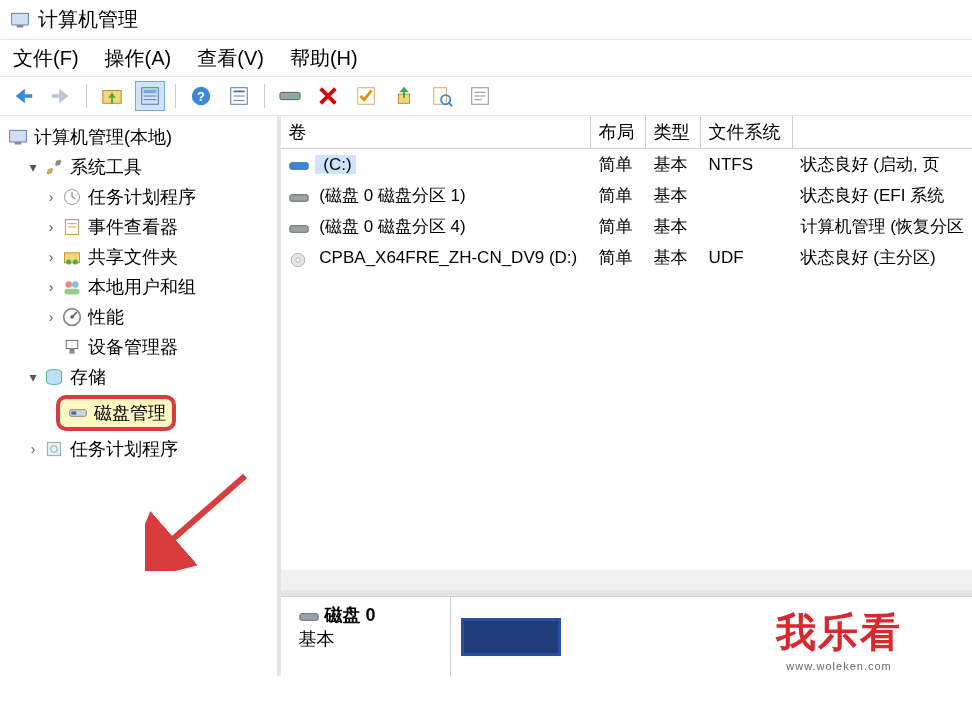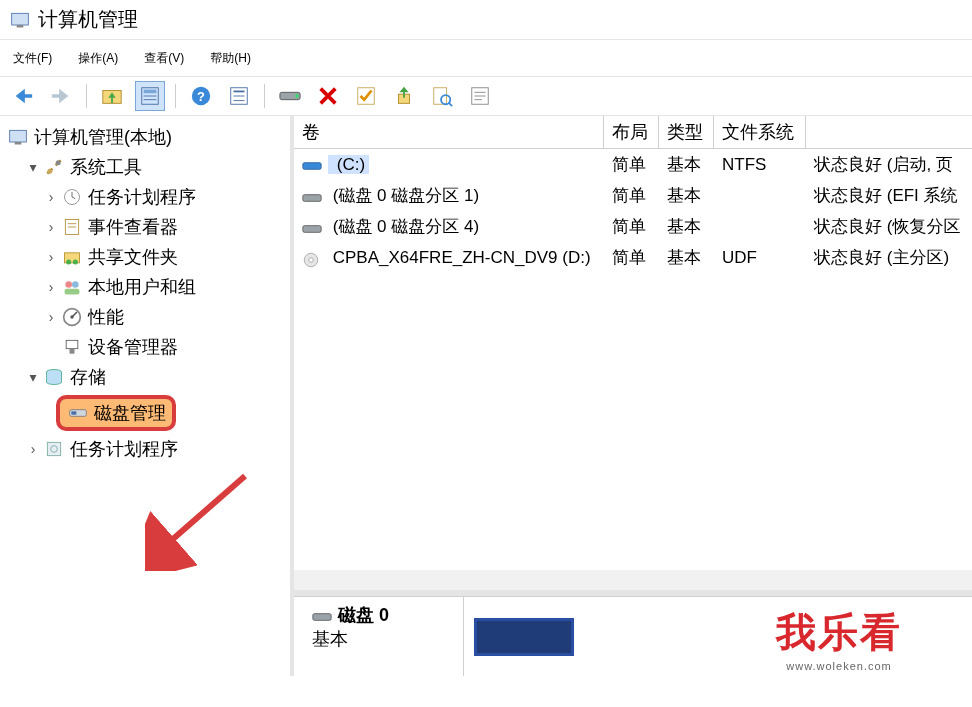--- a/index.html
+++ b/index.html
@@ -3,35 +3,35 @@
 <meta charset="utf-8">
 <style>
   * { box-sizing: border-box; font-family: "Microsoft YaHei", "Segoe UI", sans-serif; }
   body { margin: 0; background: #ffffff; color: #000; font-size: 15px; width: 972px; }
   
   .titlebar { display: flex; align-items: center; height: 40px; padding: 0 10px; border-bottom: 1px solid #e5e5e5; }
   .titlebar .app-icon { width: 20px; height: 20px; margin-right: 8px; }
   .titlebar .title { font-size: 20px; }
   
   .menubar { display: flex; align-items: center; height: 36px; padding: 0 5px; gap: 10px; }
-  .menubar .menu-item { padding: 4px 8px; font-size: 12px; cursor: pointer; }
+  .menubar .menu-item { padding: 4px 8px; font-size: 20px; cursor: pointer; }
   
   .toolbar { display: flex; align-items: center; height: 40px; padding: 0 8px; gap: 8px; border-top: 1px solid #e5e5e5; border-bottom: 1px solid #e5e5e5; }
   .toolbar .tool-btn { width: 30px; height: 30px; display: flex; align-items: center; justify-content: center; cursor: pointer; border: 1px solid transparent; }
   .toolbar .tool-btn.active { border: 1px solid #7aa7d8; background: #cfe4fb; }
   .toolbar .sep { width: 1px; height: 24px; background: #ccc; margin: 0 2px; }
   
   .content { display: flex; height: 560px; }
   
   .tree-panel { width: 294px; border-right: 4px solid #e5e5e5; padding: 6px 4px; overflow: auto; }
   .tree-node { display: flex; align-items: center; padding: 3px 2px; font-size: 18px; white-space: nowrap; cursor: pointer; }
   .tree-children { padding-left: 18px; }
   .tree-expander { width: 18px; text-align: center; color: #555; font-size: 14px; }
   .tree-icon { width: 24px; height: 24px; display: inline-flex; align-items: center; justify-content: center; margin-right: 4px; }
-  .highlight-box { border: 4px solid #d93c3c; border-radius: 10px; padding: 2px 6px; display: inline-flex; align-items: center; background: #fdba74; }
+  .highlight-box { border: 4px solid #d93c3c; border-radius: 10px; padding: 2px 6px; display: inline-flex; align-items: center; background: #fef9c3; }
   
   .list-panel { flex: 1; display: flex; flex-direction: column; }
   .list-header { display: flex; border-bottom: 1px solid #d0d0d0; background: #fff; font-size: 18px; }
   .list-header .col { padding: 4px 8px; border-right: 1px solid #d0d0d0; display:flex; align-items:center; }
   .list-body { flex: 1; overflow: auto; position: relative; }
   .list-row { display: flex; font-size: 17px; padding: 2px 0; align-items:center; }
   .list-row .cell { padding: 2px 8px; white-space: nowrap; overflow: hidden; }
   .vol-icon { width: 20px; height: 14px; display:inline-block; margin-right:6px; vertical-align:middle; }
   .selected-label { background: #cfe2ff; color:#000; padding: 0 4px; }
   
@@ -320,21 +320,21 @@
           <div class="cell col-fs"></div>
           <div class="cell col-status">状态良好 (EFI 系统</div>
         </div>
         <div class="list-row">
           <div class="cell col-vol"><span class="vol-icon"><svg viewBox="0 0 24 14" width="20" height="14">
                 <rect x="1" y="3" width="22" height="8" rx="2" fill="#9aa3a8" stroke="#555"></rect>
               </svg></span> (磁盘 0 磁盘分区 4)</div>
           <div class="cell col-layout">简单</div>
           <div class="cell col-type">基本</div>
           <div class="cell col-fs"></div>
-          <div class="cell col-status">状态良好 (恢复分区</div>
+          <div class="cell col-status">计算机管理 (恢复分区</div>
         </div>
         <div class="list-row">
           <div class="cell col-vol"><span class="vol-icon"><svg viewBox="0 0 24 24" width="18" height="18">
                 <circle cx="12" cy="12" r="9" fill="#e6e6e6" stroke="#999"></circle>
                 <circle cx="12" cy="12" r="3" fill="#fff" stroke="#999"></circle>
               </svg></span> CPBA_X64FRE_ZH-CN_DV9 (D:)</div>
           <div class="cell col-layout">简单</div>
           <div class="cell col-type">基本</div>
           <div class="cell col-fs">UDF</div>
           <div class="cell col-status">状态良好 (主分区)</div>

